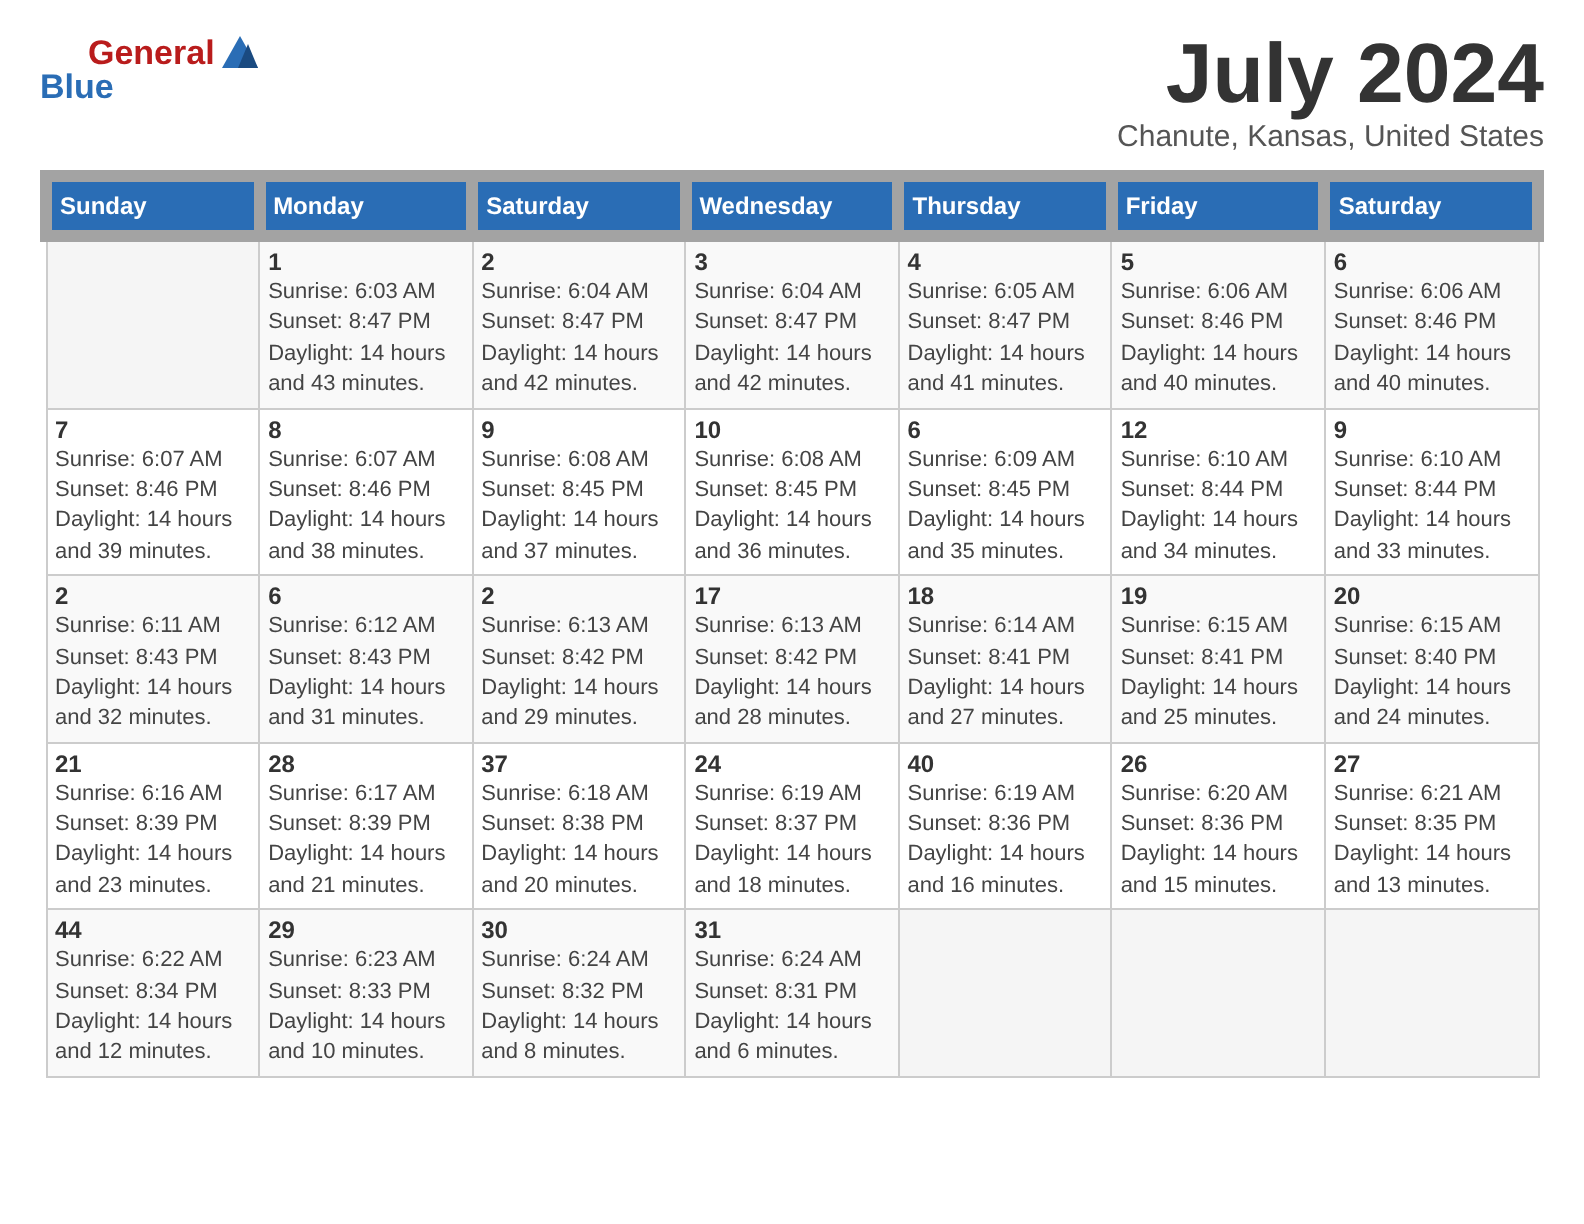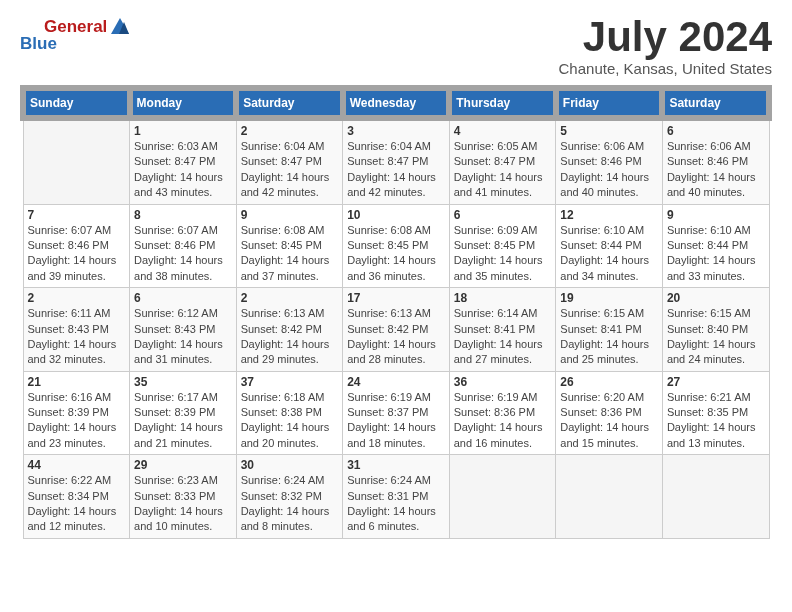--- a/index.html
+++ b/index.html
@@ -208,33 +208,33 @@
             <span class="day-number">20</span>
             <div class="day-info">Sunrise: 6:15 AM<br>Sunset: 8:40 PM<br>Daylight: 14 hours and 24 minutes.</div>
           </td>
         </tr>
         <tr>
           <td>
             <span class="day-number">21</span>
             <div class="day-info">Sunrise: 6:16 AM<br>Sunset: 8:39 PM<br>Daylight: 14 hours and 23 minutes.</div>
           </td>
           <td>
-            <span class="day-number">35</span>
+            <span class="day-number">28</span>
             <div class="day-info">Sunrise: 6:17 AM<br>Sunset: 8:39 PM<br>Daylight: 14 hours and 21 minutes.</div>
           </td>
           <td>
             <span class="day-number">37</span>
             <div class="day-info">Sunrise: 6:18 AM<br>Sunset: 8:38 PM<br>Daylight: 14 hours and 20 minutes.</div>
           </td>
           <td>
             <span class="day-number">24</span>
             <div class="day-info">Sunrise: 6:19 AM<br>Sunset: 8:37 PM<br>Daylight: 14 hours and 18 minutes.</div>
           </td>
           <td>
-            <span class="day-number">36</span>
+            <span class="day-number">40</span>
             <div class="day-info">Sunrise: 6:19 AM<br>Sunset: 8:36 PM<br>Daylight: 14 hours and 16 minutes.</div>
           </td>
           <td>
             <span class="day-number">26</span>
             <div class="day-info">Sunrise: 6:20 AM<br>Sunset: 8:36 PM<br>Daylight: 14 hours and 15 minutes.</div>
           </td>
           <td>
             <span class="day-number">27</span>
             <div class="day-info">Sunrise: 6:21 AM<br>Sunset: 8:35 PM<br>Daylight: 14 hours and 13 minutes.</div>
           </td>

